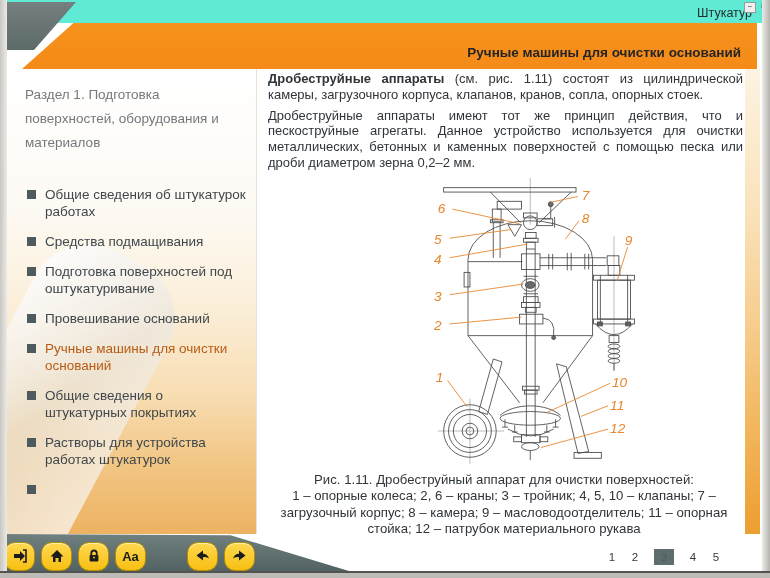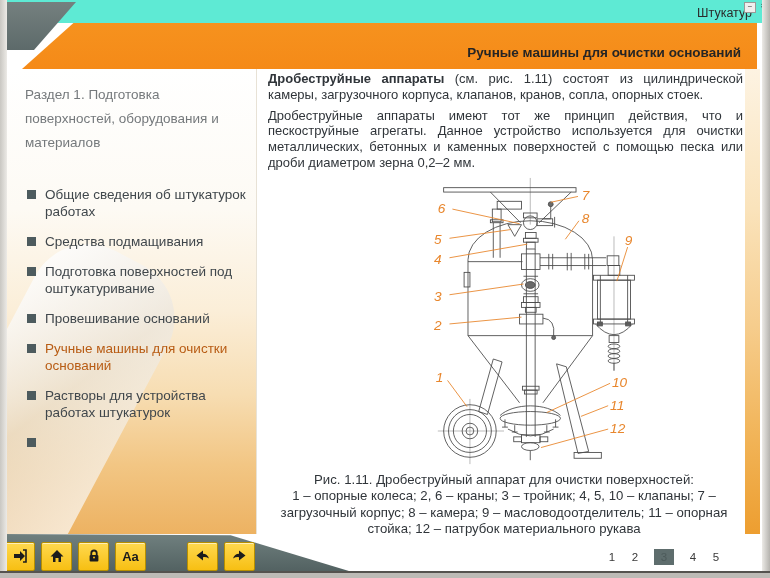--- a/index.html
+++ b/index.html
@@ -51,21 +51,21 @@
   svg .ld{stroke:var(--callout,#eb9a4e);stroke-width:0.9;fill:none;}
   svg .co{fill:var(--callout,#e8862c);font-size:14px;font-style:italic;font-family:"Liberation Sans",sans-serif;}
   
   .right-strip{position:absolute;left:745px;top:69px;width:15px;height:465px;
                background:linear-gradient(180deg,#fdf3e2 0%,#fae3bb 30%,#f6cd8d 55%,#f1b356 80%,#ed9e30 100%);}
   
   .toolbar{position:absolute;left:0;top:534px;width:372px;height:44px;
            background:linear-gradient(180deg,#70807f,#4d5c5c);
            clip-path:polygon(0 0,62% 3%,100% 100%,0 100%);
            display:flex;align-items:center;padding-left:4px;box-sizing:border-box;}
-  .tb-btn{width:29px;height:27px;margin-right:6px;border-radius:2px;border:1px solid #b78f00;
+  .tb-btn{width:29px;height:27px;margin-right:6px;border-radius:11px;border:1px solid #b78f00;
           background:linear-gradient(180deg,#ffd94f,var(--btn,#f7bf13));
           display:flex;align-items:center;justify-content:center;cursor:pointer;box-shadow:inset 0 1px 0 rgba(255,255,255,.6);}
   .tb-btn.group2{margin-left:35px;}
   .tb-btn svg{display:block;}
   .tb-btn .aa{font-size:13px;font-weight:bold;color:#1c1c1c;}
   
   .pagination{position:absolute;left:608px;top:549px;display:flex;gap:15px;align-items:center;font-size:11.5px;color:#3a3a3a;}
   .pagination span{min-width:8px;text-align:center;cursor:pointer;}
   .pagination span.current{background:#5e6d6d;color:#4c5a5a;padding:2px 6px;}
 </style>
@@ -104,20 +104,24 @@
           <span class="bullet"></span>
           <span class="lbl">Подготовка поверхностей под оштукатуривание</span>
         </div>
       <div class="nav-item">
           <span class="bullet"></span>
           <span class="lbl">Провешивание оснований</span>
         </div>
       <div class="nav-item active">
           <span class="bullet"></span>
           <span class="lbl">Ручные машины для очистки оснований</span>
+        </div>
+      <div class="nav-item">
+          <span class="bullet"></span>
+          <span class="lbl">Общие сведения о штукатурных покрытиях</span>
         </div>
       <div class="nav-item">
           <span class="bullet"></span>
           <span class="lbl">Растворы для устройства работах штукатурок</span>
         </div>
       <div class="nav-item">
           <span class="bullet"></span>
         </div>
     </div>
   </div>

